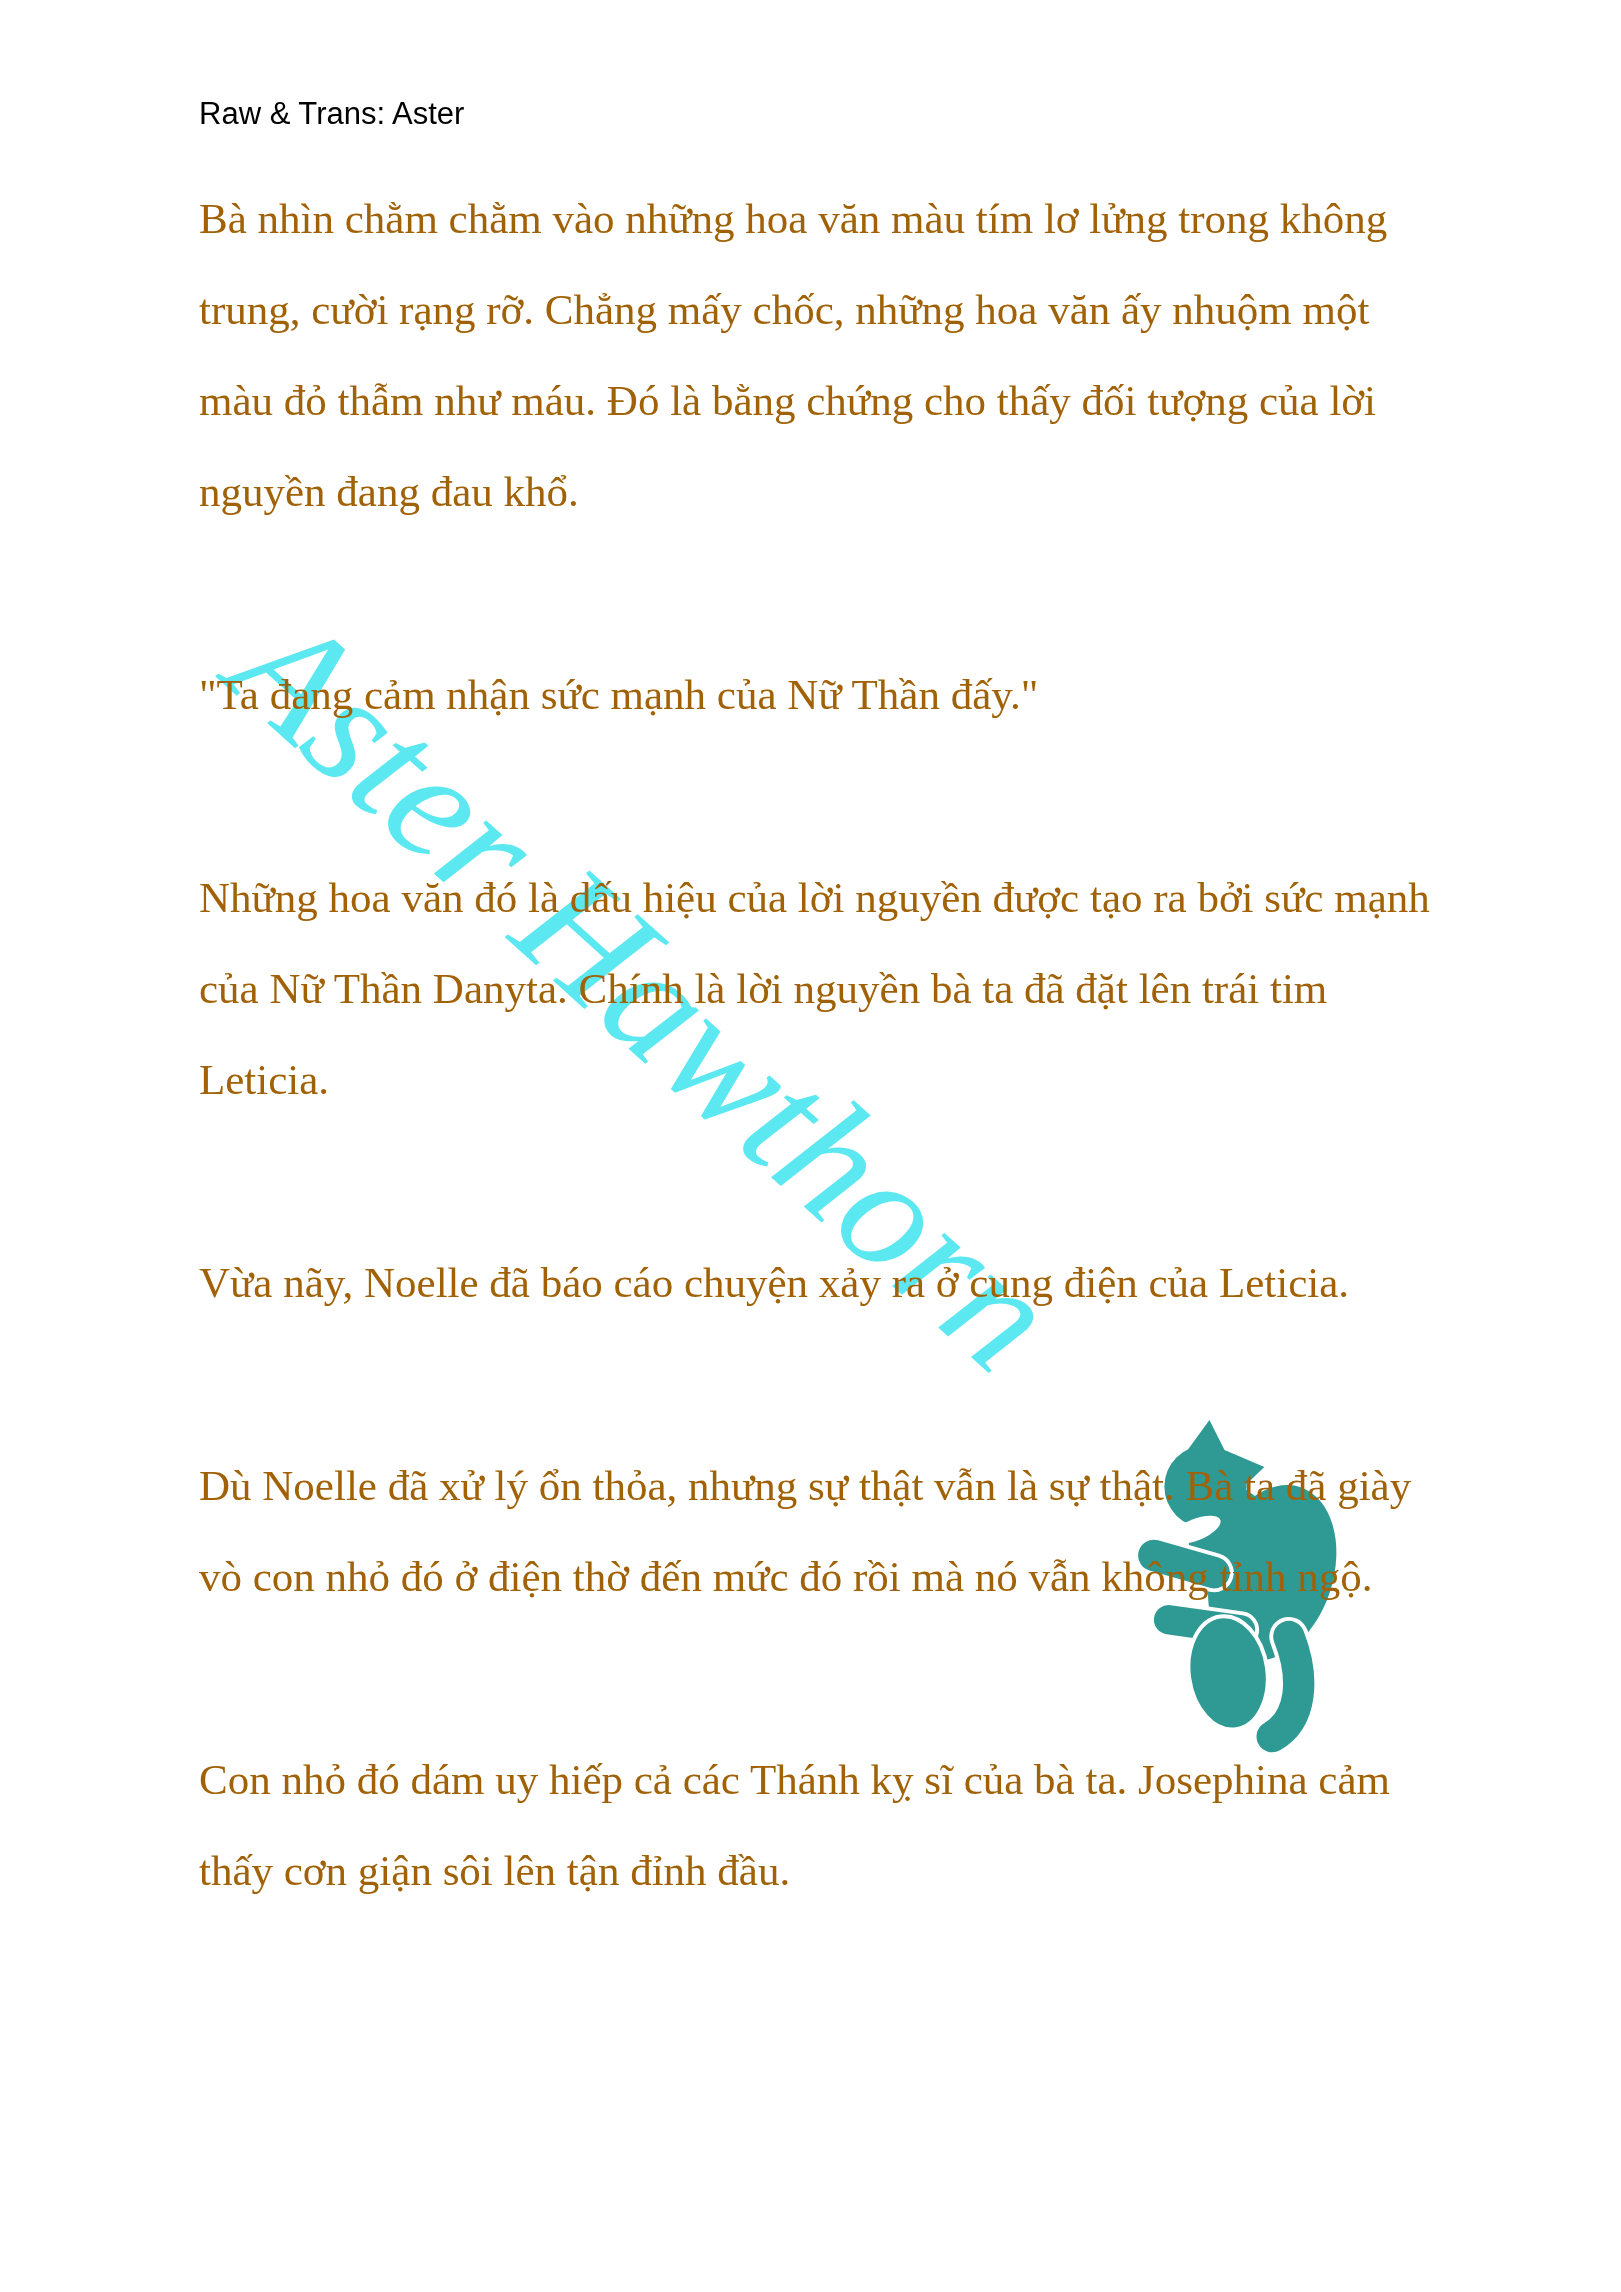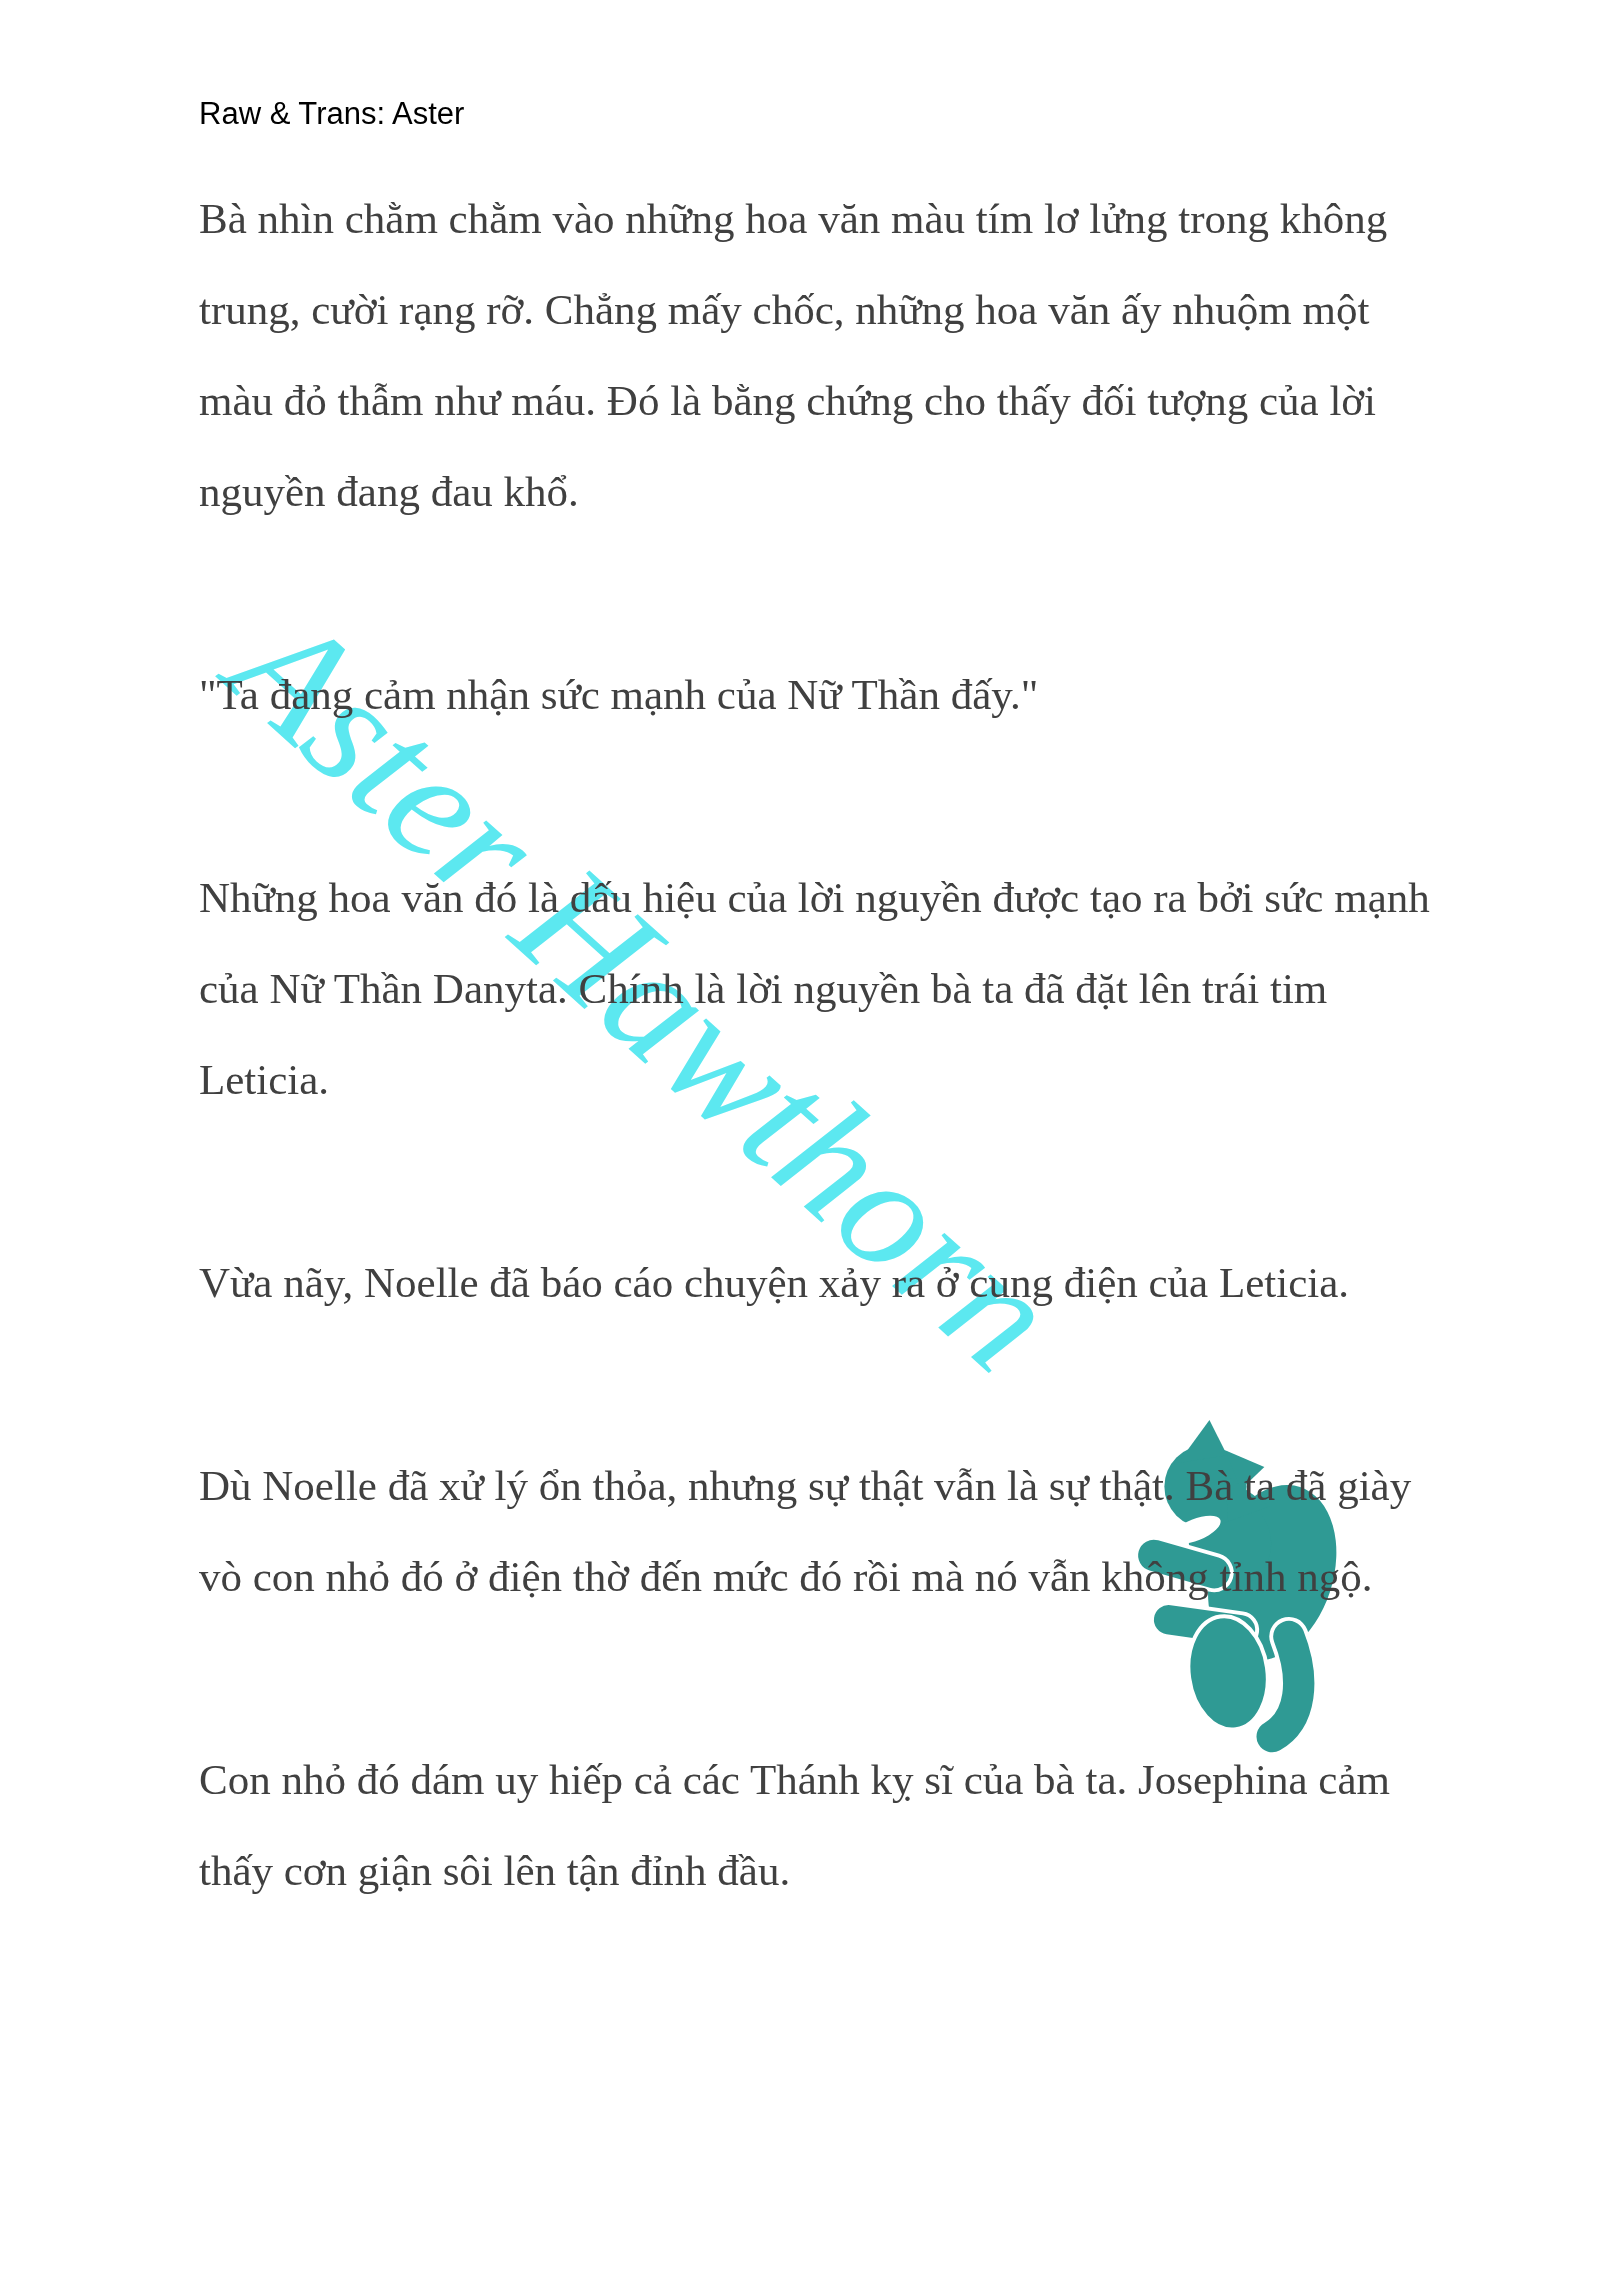--- a/index.html
+++ b/index.html
@@ -47,21 +47,21 @@
     width: 211px;
     height: 348px;
     z-index: 2;
   }
   .content {
     position: absolute;
     left: 199px;
     top: 173px;
     width: 1235px;
     z-index: 3;
-    color: #404040;
+    color: #a16207;
   }
   .content p {
     margin: 0 0 112px 0;
     font-size: 43px;
     line-height: 91px;
     text-align: left;
   }
 </style>
 </head>
 <body>

